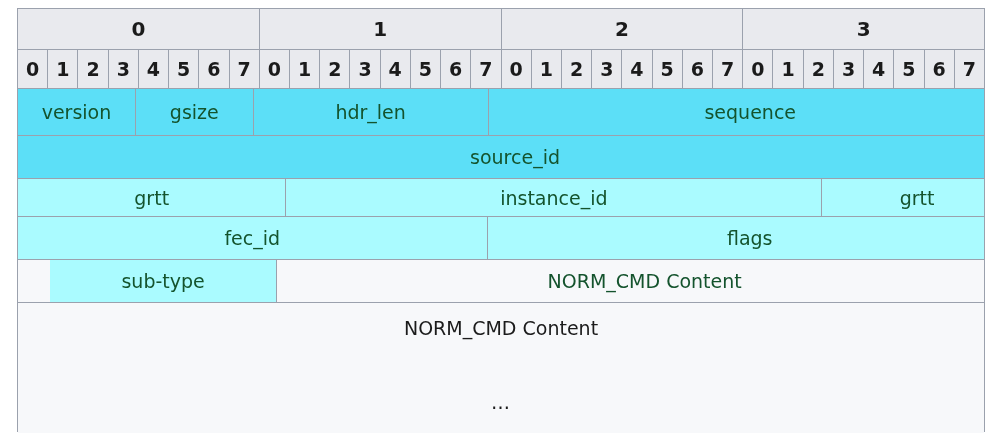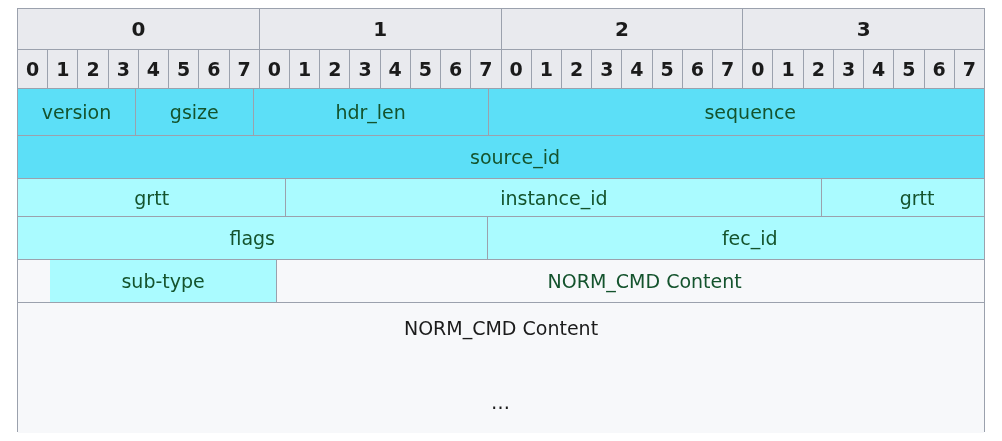--- a/index.html
+++ b/index.html
@@ -181,22 +181,22 @@
       </div>
       <div class="row field-row h-src">
         <div class="field-cell fill-dark" style="flex: 32 1 0px;">source_id</div>
       </div>
       <div class="row field-row h-mid">
         <div class="field-cell fill-light" style="flex: 8 1 0px;">grtt</div>
         <div class="field-cell fill-light" style="flex: 16 1 0px;">instance_id</div>
         <div class="field-cell fill-light" style="flex: 4 1 0px;">grtt</div>
       </div>
       <div class="row field-row h-sub">
+        <div class="field-cell fill-light" style="flex: 8 1 0px;">fec_id</div>
         <div class="field-cell fill-light" style="flex: 8 1 0px;">flags</div>
-        <div class="field-cell fill-light" style="flex: 8 1 0px;">fec_id</div>
       </div>
       <div class="row field-row h-sub">
         <div class="field-cell fill-light" style="flex: 8 1 0px; margin-left: 32px;">sub-type</div>
         <div class="field-cell fill-none" style="flex: 24 1 0px;">NORM_CMD Content</div>
       </div>
     </div>
 
   <div class="payload">
     <div class="payload-title">NORM_CMD Content</div>
     <div class="payload-ellipsis">…</div>

